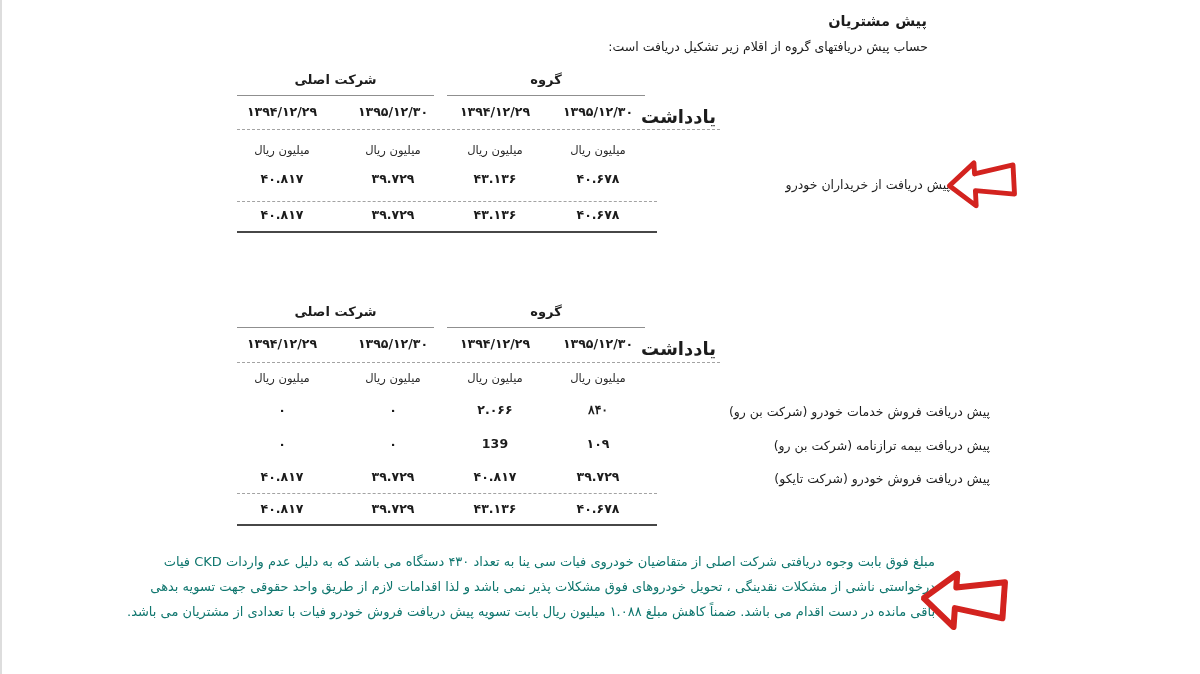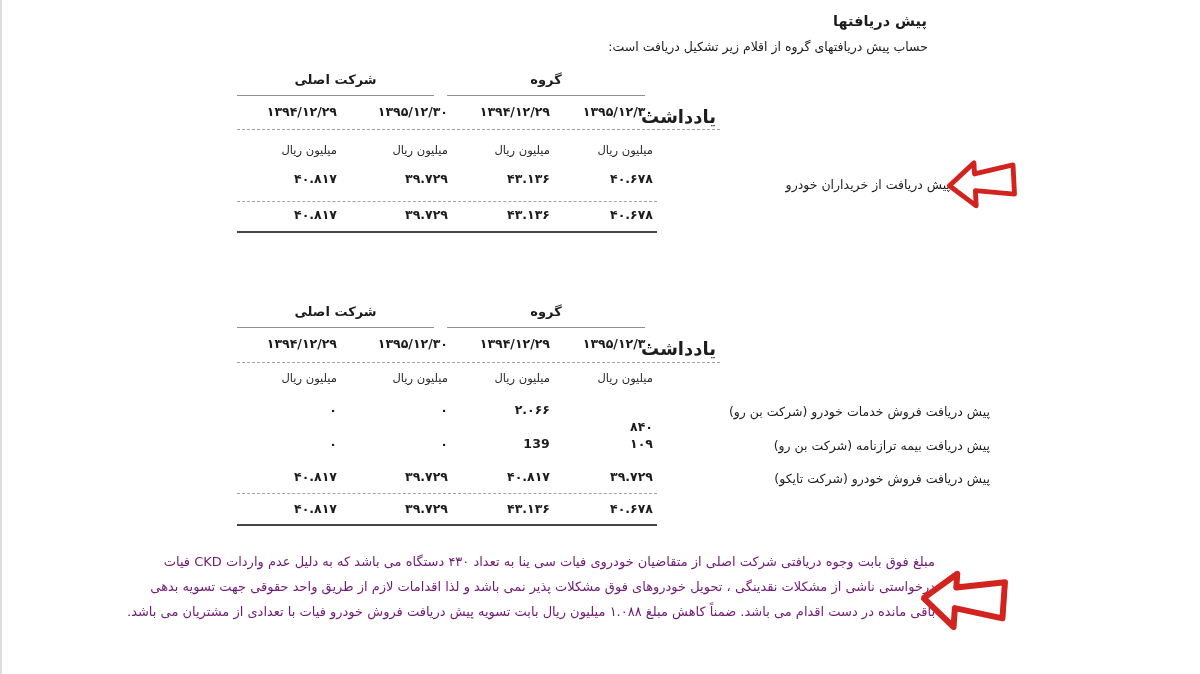--- a/index.html
+++ b/index.html
@@ -11,48 +11,48 @@
   .rtl{direction:rtl;unicode-bidi:embed;}
   .nowrap{white-space:nowrap;}
   .abs{position:absolute;}
   .title{font-size:14.5px;font-weight:bold;}
   .subtitle{font-size:12.5px;}
   .grp{
     position:absolute;height:23px;text-align:center;
     font-size:13px;font-weight:bold;border-bottom:1px solid #8f8f8f;
   }
   .cell{
-    position:absolute;width:110px;text-align:right;
+    position:absolute;width:110px;text-align:center;
     font-size:12.5px;font-weight:bold;letter-spacing:.2px;
   }
   .x1{left:227px}.x2{left:338px}.x3{left:440px}.x4{left:543px}
   .note-h{position:absolute;left:644px;width:72px;text-align:center;
     font-size:18px;font-weight:bold;}
   .unit{font-weight:normal;font-size:11.5px;color:#2a2a2a;}
   .rowlabel{
     position:absolute;font-size:12.5px;color:#1e1e1e;
     white-space:nowrap;direction:rtl;
   }
   .hr{position:absolute;height:0;border-top:1px solid #979797;}
   .hr-dash{border-top:1px dashed #a3a3a3;}
   .hr-heavy{border-top:2px solid #474747;}
   .fnline{
-    position:absolute;right:265px;font-size:13px;color:#701a75;
+    position:absolute;right:265px;font-size:13px;color:#0f766e;
     white-space:nowrap;direction:rtl;
   }
   .arrow{position:absolute;}
   .edge{position:absolute;left:0;top:0;width:2px;height:674px;background:#cfcfcf;opacity:.7;}
 </style>
 </head>
 <body>
 
 <div id="page">
   <div class="edge"></div>
 
-  <div class="abs rtl nowrap title" style="top:13px;right:273px;">پیش دریافتها</div>
+  <div class="abs rtl nowrap title" style="top:13px;right:273px;">پیش مشتریان</div>
   <div class="abs rtl nowrap subtitle" style="top:39px;right:272px;">حساب پیش دریافتهای گروه از اقلام زیر تشکیل دریافت است:</div>
 
   <div>
     <div class="grp rtl" style="top:72px;left:237px;width:197px;">شرکت اصلی</div>
     <div class="grp rtl" style="top:72px;left:447px;width:198px;">گروه</div>
 
     <div class="cell x1" style="top:104px;">۱۳۹۴/۱۲/۲۹</div>
     <div class="cell x2" style="top:104px;">۱۳۹۵/۱۲/۳۰</div>
     <div class="cell x3" style="top:104px;">۱۳۹۴/۱۲/۲۹</div>
     <div class="cell x4" style="top:104px;">۱۳۹۵/۱۲/۳۰</div>
@@ -96,21 +96,21 @@
     <div class="hr hr-dash" style="top:362px;left:237px;width:483px;"></div>
 
     <div class="cell unit rtl x1" style="top:371px;">میلیون ریال</div>
     <div class="cell unit rtl x2" style="top:371px;">میلیون ریال</div>
     <div class="cell unit rtl x3" style="top:371px;">میلیون ریال</div>
     <div class="cell unit rtl x4" style="top:371px;">میلیون ریال</div>
 
     <div class="cell x1" style="top:402px;">۰</div>
     <div class="cell x2" style="top:402px;">۰</div>
     <div class="cell x3" style="top:402px;">۲.۰۶۶</div>
-    <div class="cell x4" style="top:419px;">۸۴۰</div>
+    <div class="cell x4" style="top:402px;font-family:Liberation Serif, serif;">۸۴۰</div>
     <div class="rowlabel" style="top:404px;right:210px;">پیش دریافت فروش خدمات خودرو (شرکت بن رو)</div>
 
     <div class="cell x1" style="top:436px;">۰</div>
     <div class="cell x2" style="top:436px;">۰</div>
     <div class="cell x3" style="top:436px;">139</div>
     <div class="cell x4" style="top:436px;">۱۰۹</div>
     <div class="rowlabel" style="top:438px;right:210px;">پیش دریافت بیمه ترازنامه (شرکت بن رو)</div>
 
     <div class="cell x1" style="top:469px;">۴۰.۸۱۷</div>
     <div class="cell x2" style="top:469px;">۳۹.۷۲۹</div>

